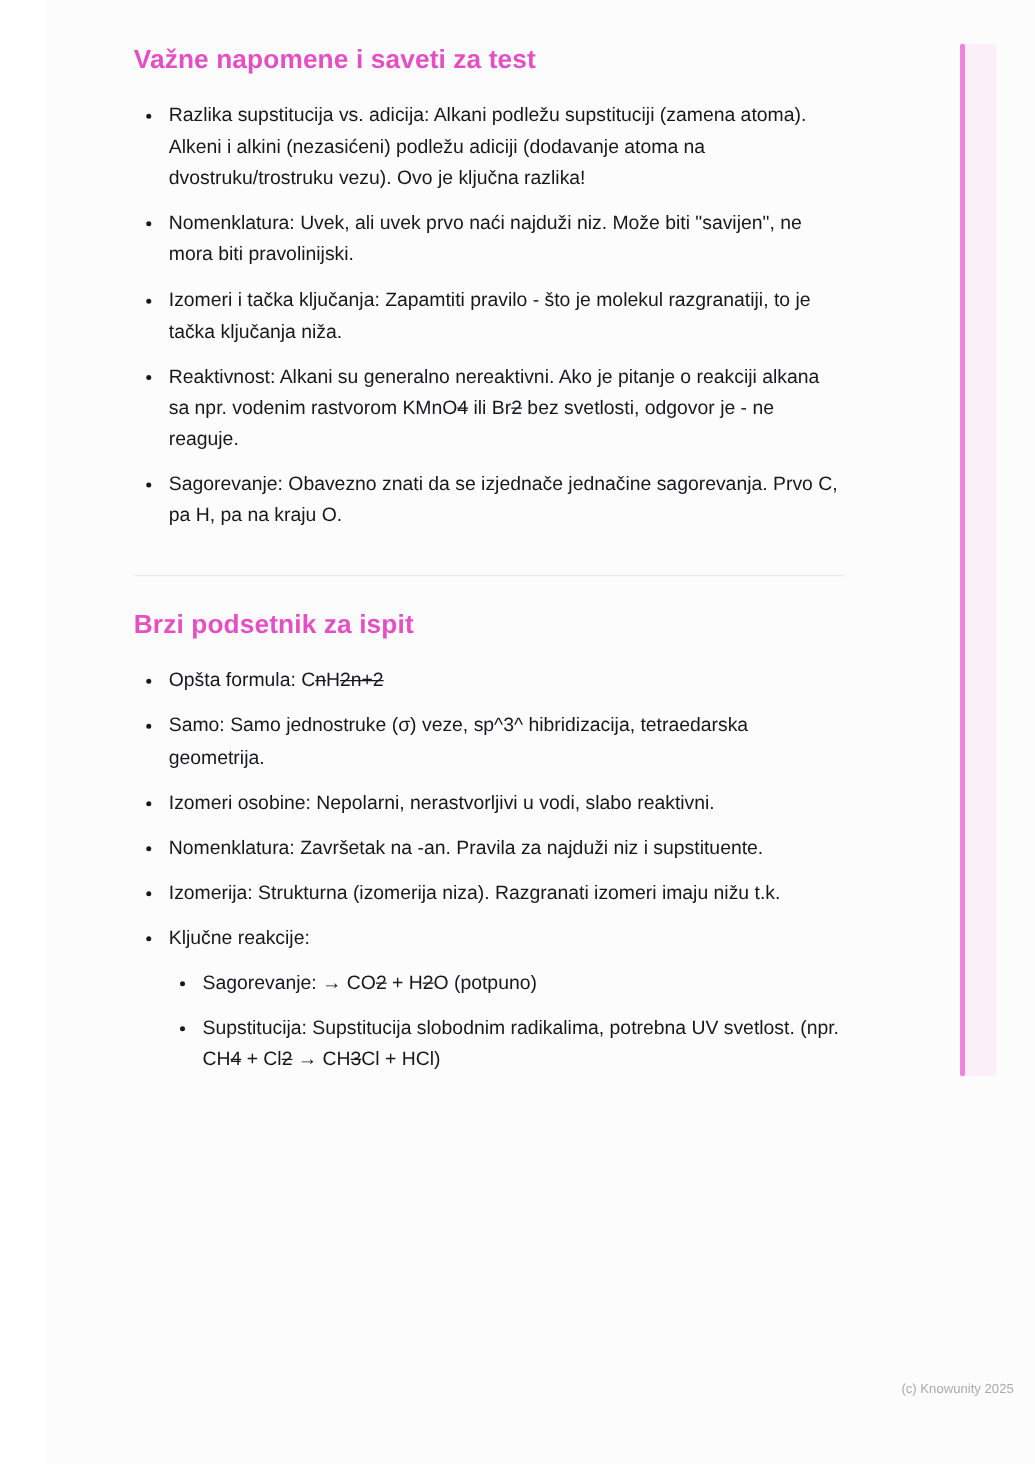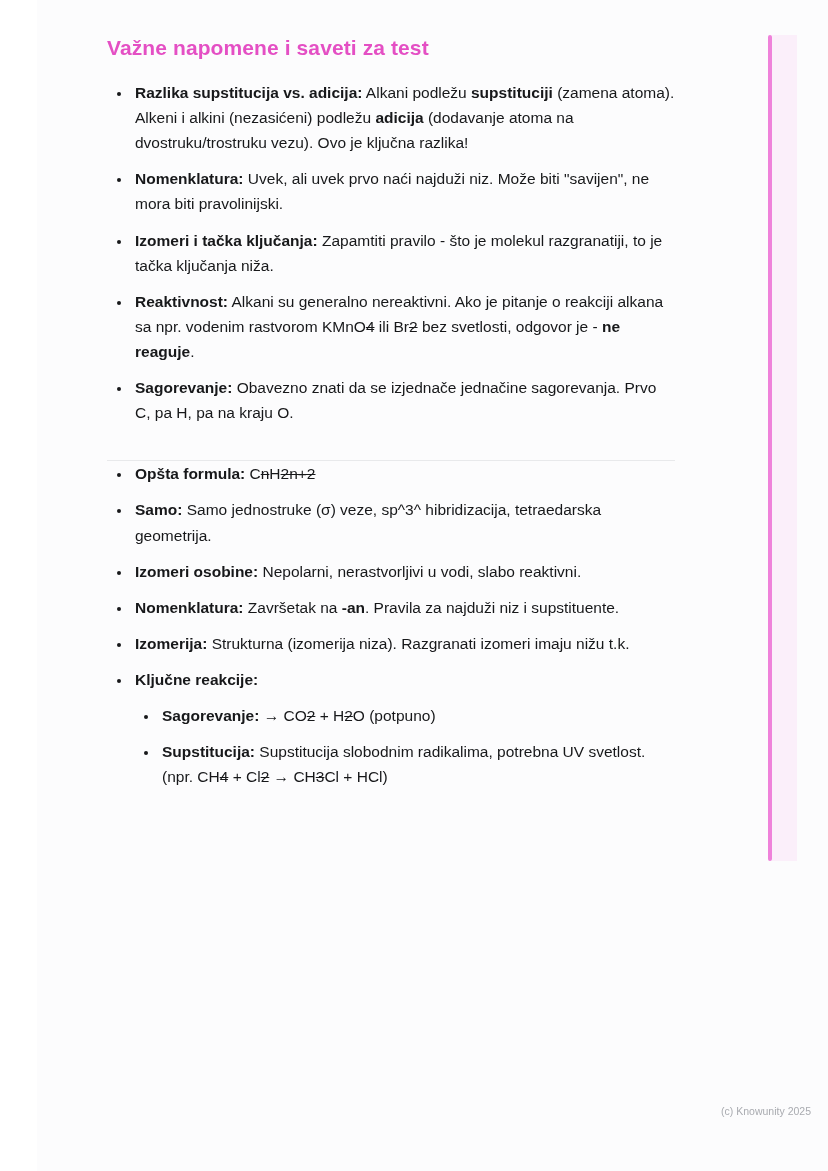--- a/index.html
+++ b/index.html
@@ -45,21 +45,21 @@
   }
   ul.bullets li {
     margin-bottom: 11px;
     padding-left: 3px;
   }
   ul.bullets li::marker { color: var(--text); font-size: 0.85em; }
   ul.bullets ul.bullets {
     margin-top: 11px;
     padding-left: 24px;
   }
-  .seg-b { font-weight: 700; }
+  .seg-b { font-weight: 400; }
   .seg-s { text-decoration: line-through; text-decoration-thickness: 1px; }
   .divider {
     border: none;
     border-top: 1px solid var(--divider);
     margin: 35px 0 0 0;
   }
   .side-accent {
     position: absolute;
     top: 35px;
     right: 52px;
@@ -87,31 +87,32 @@
 </head>
 <body>
 
 <div class="page">
 
   <div class="content">
 
     <section>
       <h1 class="heading">Važne napomene i saveti za test</h1>
       <ul class="bullets">
-        <li><span><span class="seg-b">Razlika supstitucija vs. adicija:</span><span> Alkani podležu </span><span class="seg-b">supstituciji</span><span> (zamena atoma). Alkeni i alkini (nezasićeni) podležu </span><span class="seg-b">adicija</span><span> (dodavanje atoma na dvostruku/trostruku vezu). Ovo je ključna razlika!</span></span></li>
+        <li><span><span class="seg-b">Razlika supstitucija vs. adicija:</span><span> Alkani podležu </span><span class="seg-b">supstituciji</span><span> (zamena atoma). Alkeni i alkini (nezasićeni) podležu </span><span class="seg-b">adiciji</span><span> (dodavanje atoma na dvostruku/trostruku vezu). Ovo je ključna razlika!</span></span></li>
         <li><span><span class="seg-b">Nomenklatura:</span><span> Uvek, ali uvek prvo naći najduži niz. Može biti "savijen", ne mora biti pravolinijski.</span></span></li>
         <li><span><span class="seg-b">Izomeri i tačka ključanja:</span><span> Zapamtiti pravilo - što je molekul razgranatiji, to je tačka ključanja niža.</span></span></li>
         <li><span><span class="seg-b">Reaktivnost:</span><span> Alkani su generalno nereaktivni. Ako je pitanje o reakciji alkana sa npr. vodenim rastvorom KMnO</span><span class="seg-s">4</span><span> ili Br</span><span class="seg-s">2</span><span> bez svetlosti, odgovor je - </span><span class="seg-b">ne reaguje</span><span>.</span></span></li>
         <li><span><span class="seg-b">Sagorevanje:</span><span> Obavezno znati da se izjednače jednačine sagorevanja. Prvo C, pa H, pa na kraju O.</span></span></li>
       </ul>
     </section>
 
     <hr class="divider">
 
     <section>
+      <h1 class="heading second">Brzi podsetnik za ispit</h1>
       <ul class="bullets">
         <li><span><span class="seg-b">Opšta formula:</span><span> C</span><span class="seg-s">n</span><span>H</span><span class="seg-s">2n+2</span></span></li>
         <li><span><span class="seg-b">Samo:</span><span> Samo jednostruke (σ) veze, sp^3^ hibridizacija, tetraedarska geometrija.</span></span></li>
         <li><span><span class="seg-b">Izomeri osobine:</span><span> Nepolarni, nerastvorljivi u vodi, slabo reaktivni.</span></span></li>
         <li><span><span class="seg-b">Nomenklatura:</span><span> Završetak na </span><span class="seg-b">-an</span><span>. Pravila za najduži niz i supstituente.</span></span></li>
         <li><span><span class="seg-b">Izomerija:</span><span> Strukturna (izomerija niza). Razgranati izomeri imaju nižu t.k.</span></span></li>
         <li>
           <span><span class="seg-b">Ključne reakcije:</span></span>
           <ul class="bullets">
             <li><span><span class="seg-b">Sagorevanje:</span><span> → CO</span><span class="seg-s">2</span><span> + H</span><span class="seg-s">2</span><span>O (potpuno)</span></span></li>

